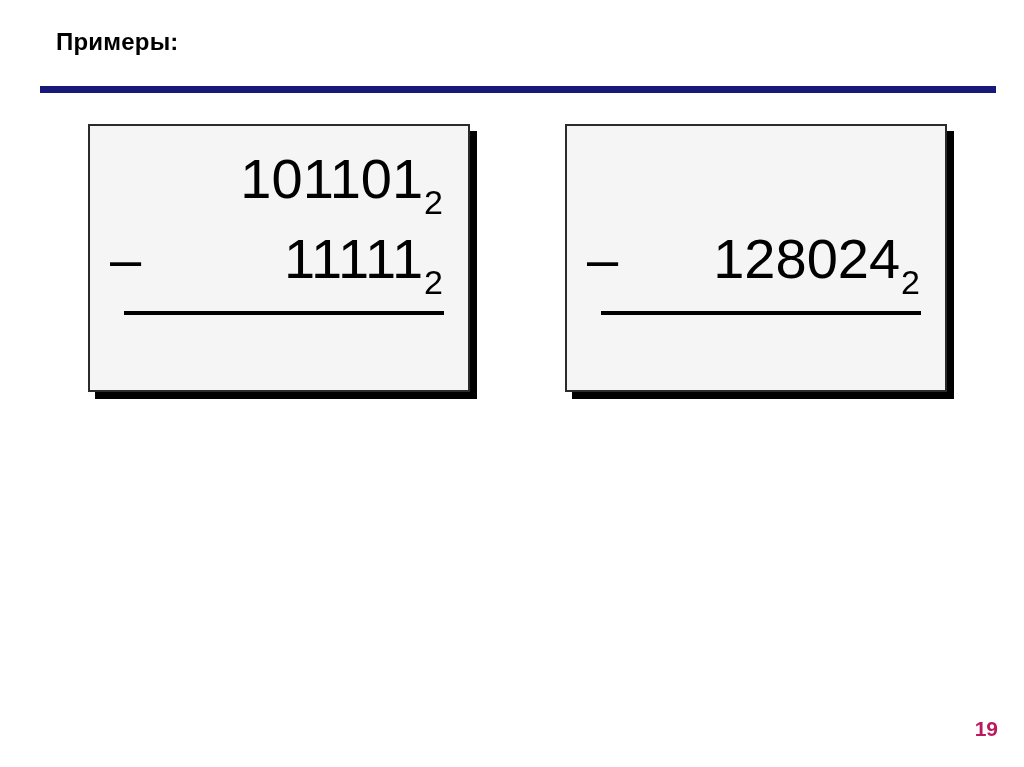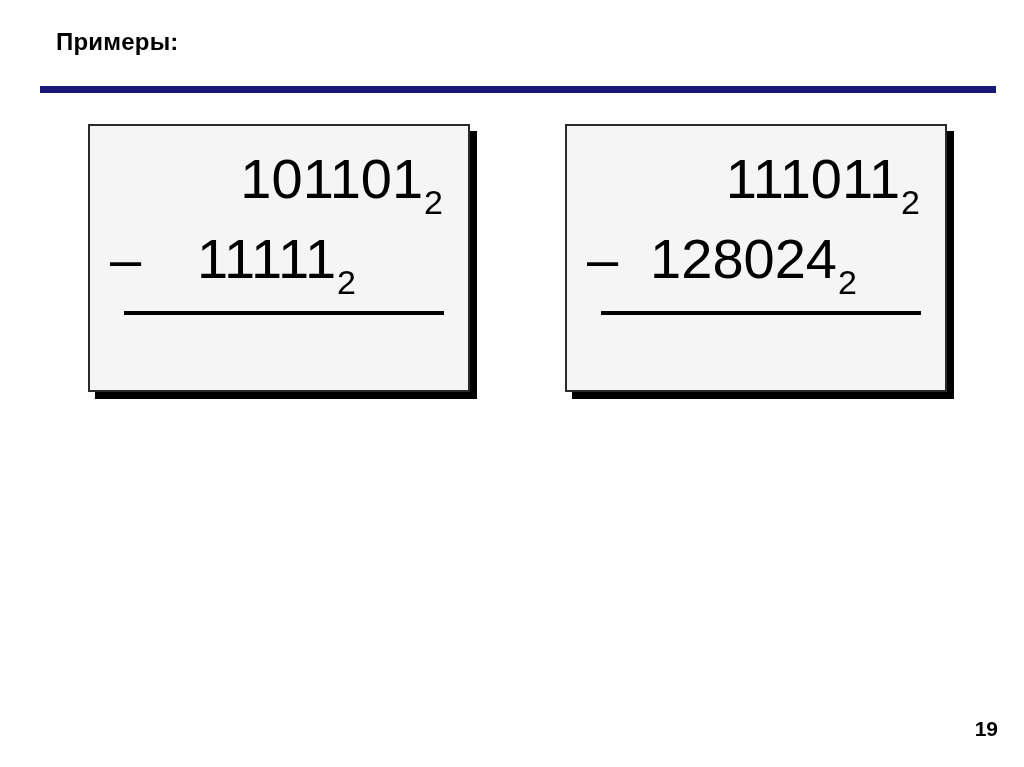--- a/index.html
+++ b/index.html
@@ -73,21 +73,21 @@
     left: 20px;
     right: 26px;
     display: flex;
     align-items: baseline;
     justify-content: flex-end;
     height: 62px;
     white-space: nowrap;
   }
 
   .calc-row.row-minuend    { top: 22px; }
-  .calc-row.row-subtrahend { top: 102px; justify-content: center; }
+  .calc-row.row-subtrahend { top: 102px; }
 
   .op-sign {
     position: absolute;
     left: 20px;
     top: 102px;
     font-size: 56px;
     line-height: 62px;
     color: #000000;
     font-weight: normal;
   }
@@ -117,21 +117,21 @@
     background: #000000;
   }
 
   
   .page-number {
     position: absolute;
     right: 26px;
     bottom: 28px;
     font-size: 21px;
     font-weight: bold;
-    color: #000000;
+    color: #be185d;
     line-height: 1;
   }
 </style>
 </head>
 <body>
 
 <div class="slide-title">Примеры:</div>
 
 <div class="title-rule"></div>
 
@@ -151,23 +151,20 @@
       </div>
 
       <div class="calc-rule"></div>
 
     </div>
   </div>
 
   <div class="example-box box-2">
     <div class="calc">
 
-      <div class="calc-row row-minuend">
-        <span class="number"><span>111011</span><span class="base">2</span></span>
-      </div>
 
       <div class="op-sign">–</div>
 
       <div class="calc-row row-subtrahend">
         <span class="number"><span>128024</span><span class="base">2</span></span>
       </div>
 
       <div class="calc-rule"></div>
 
     </div>

